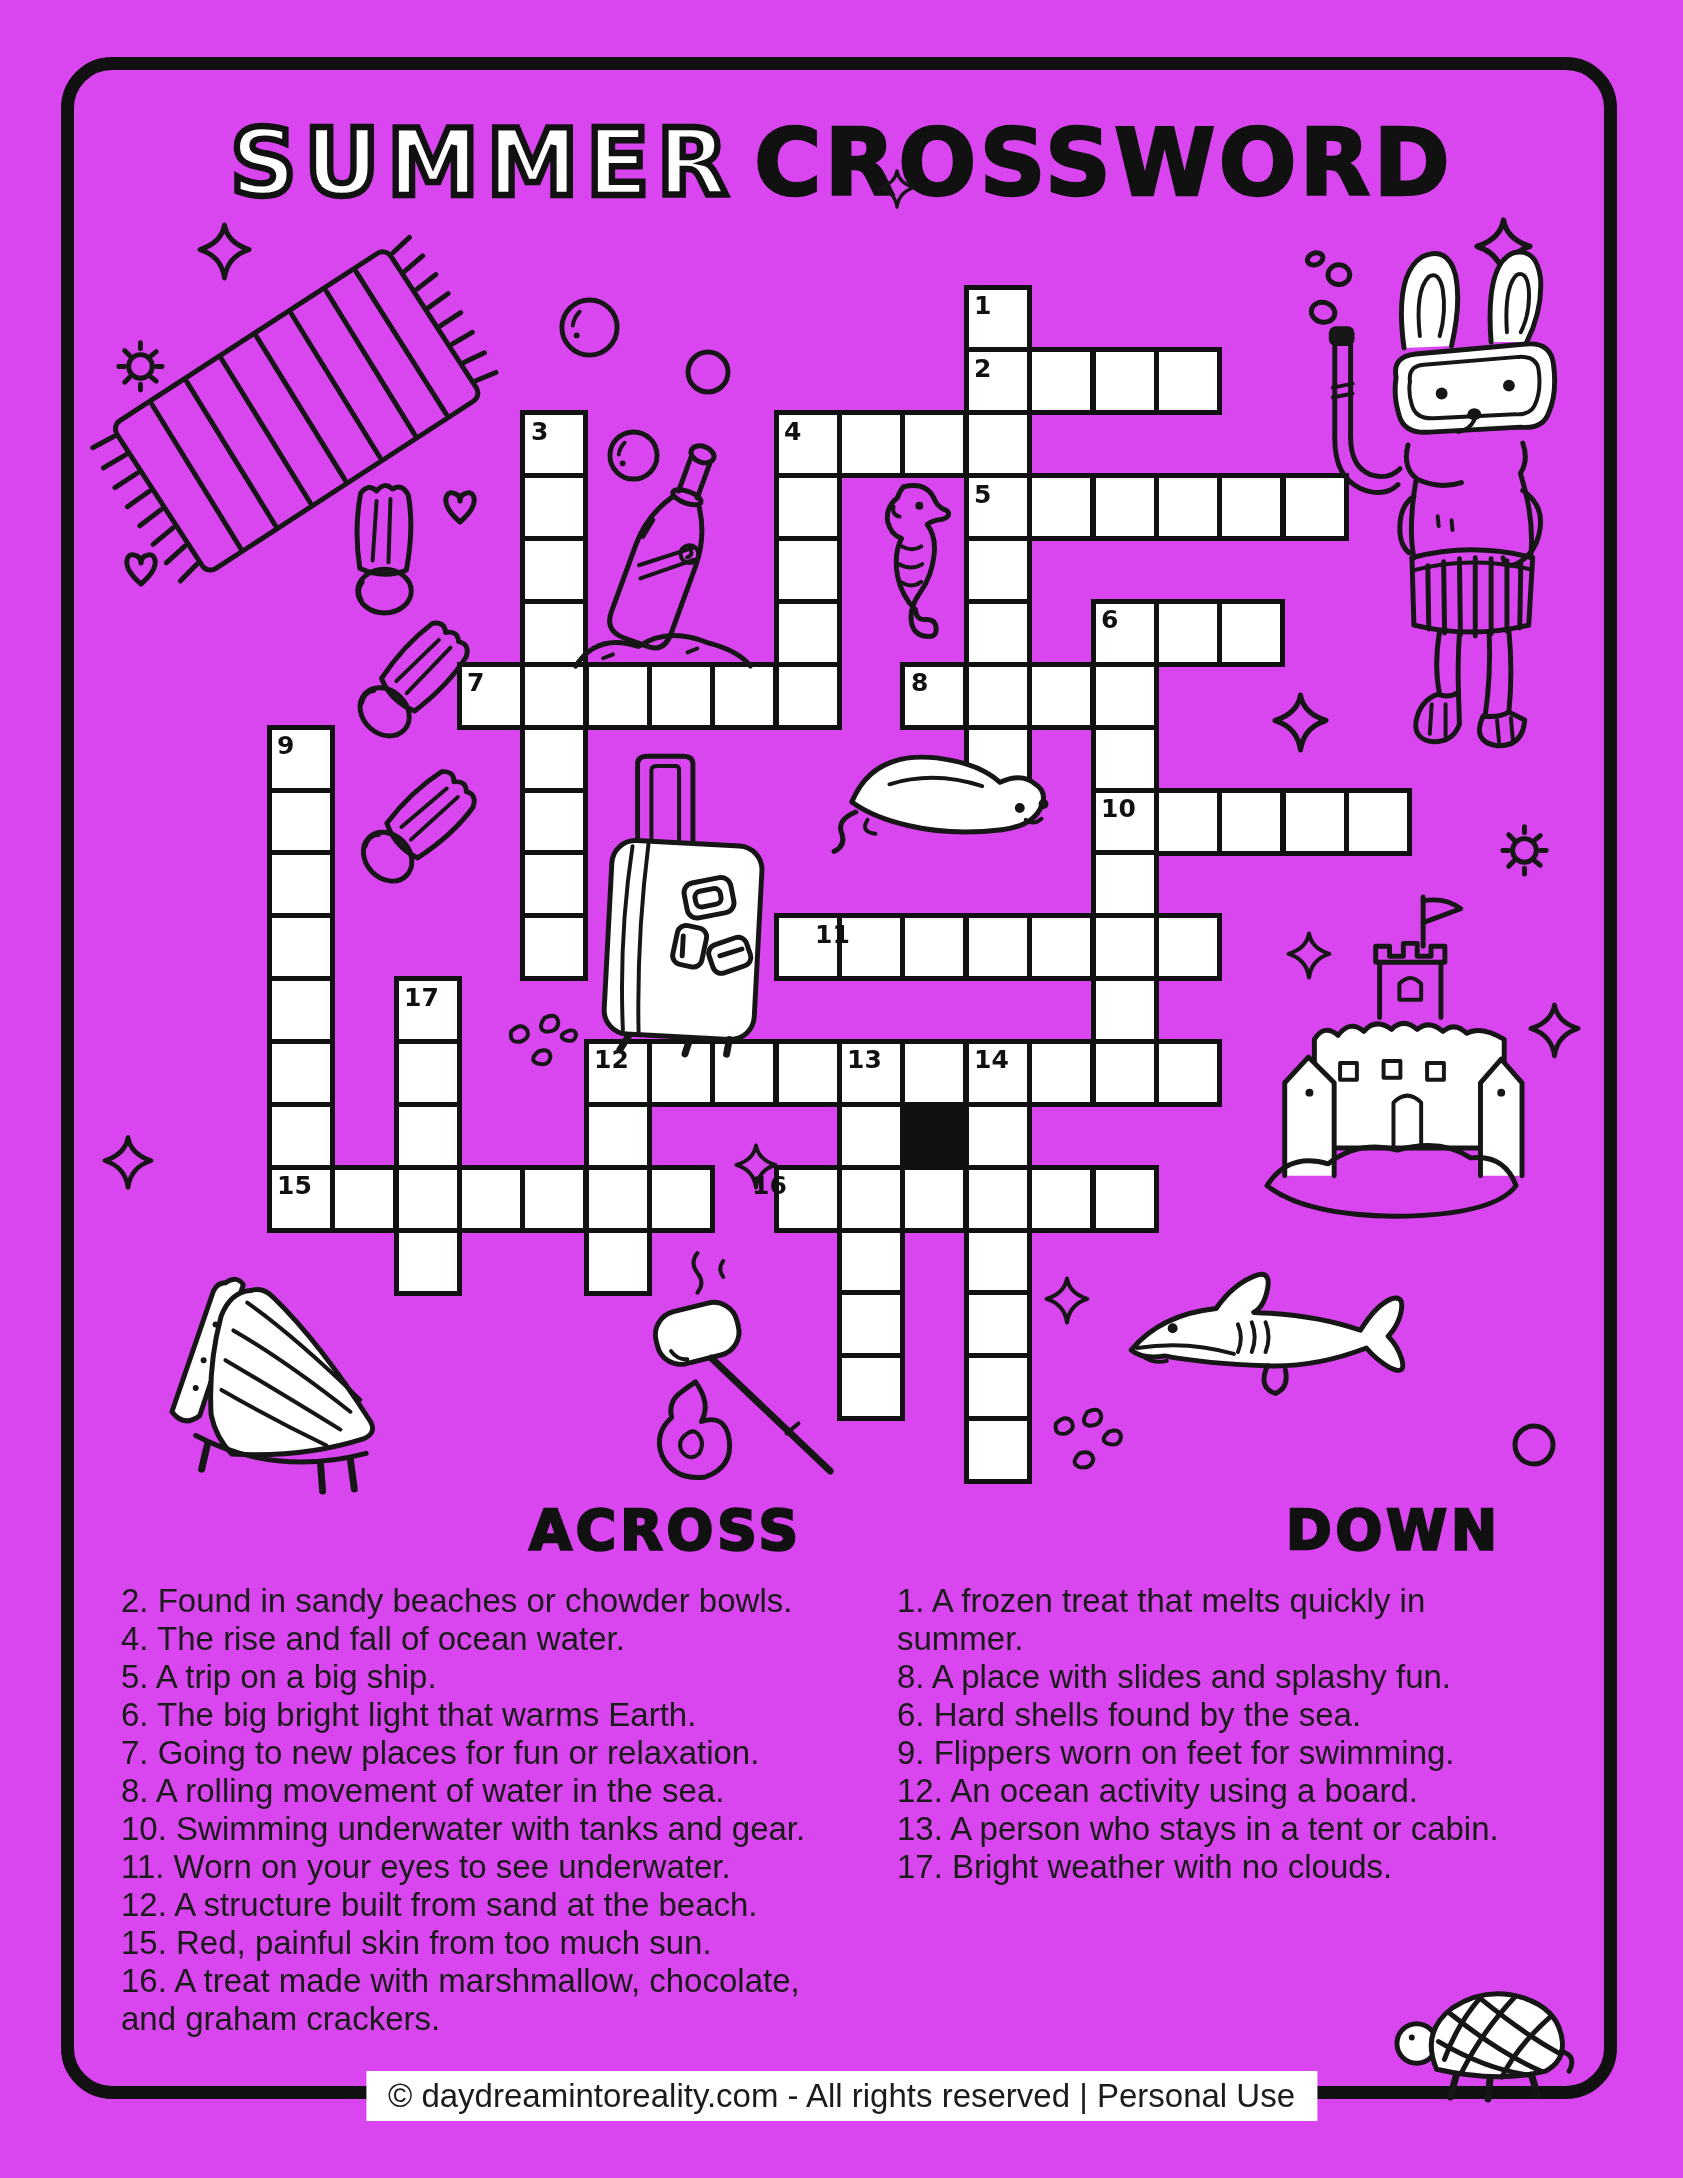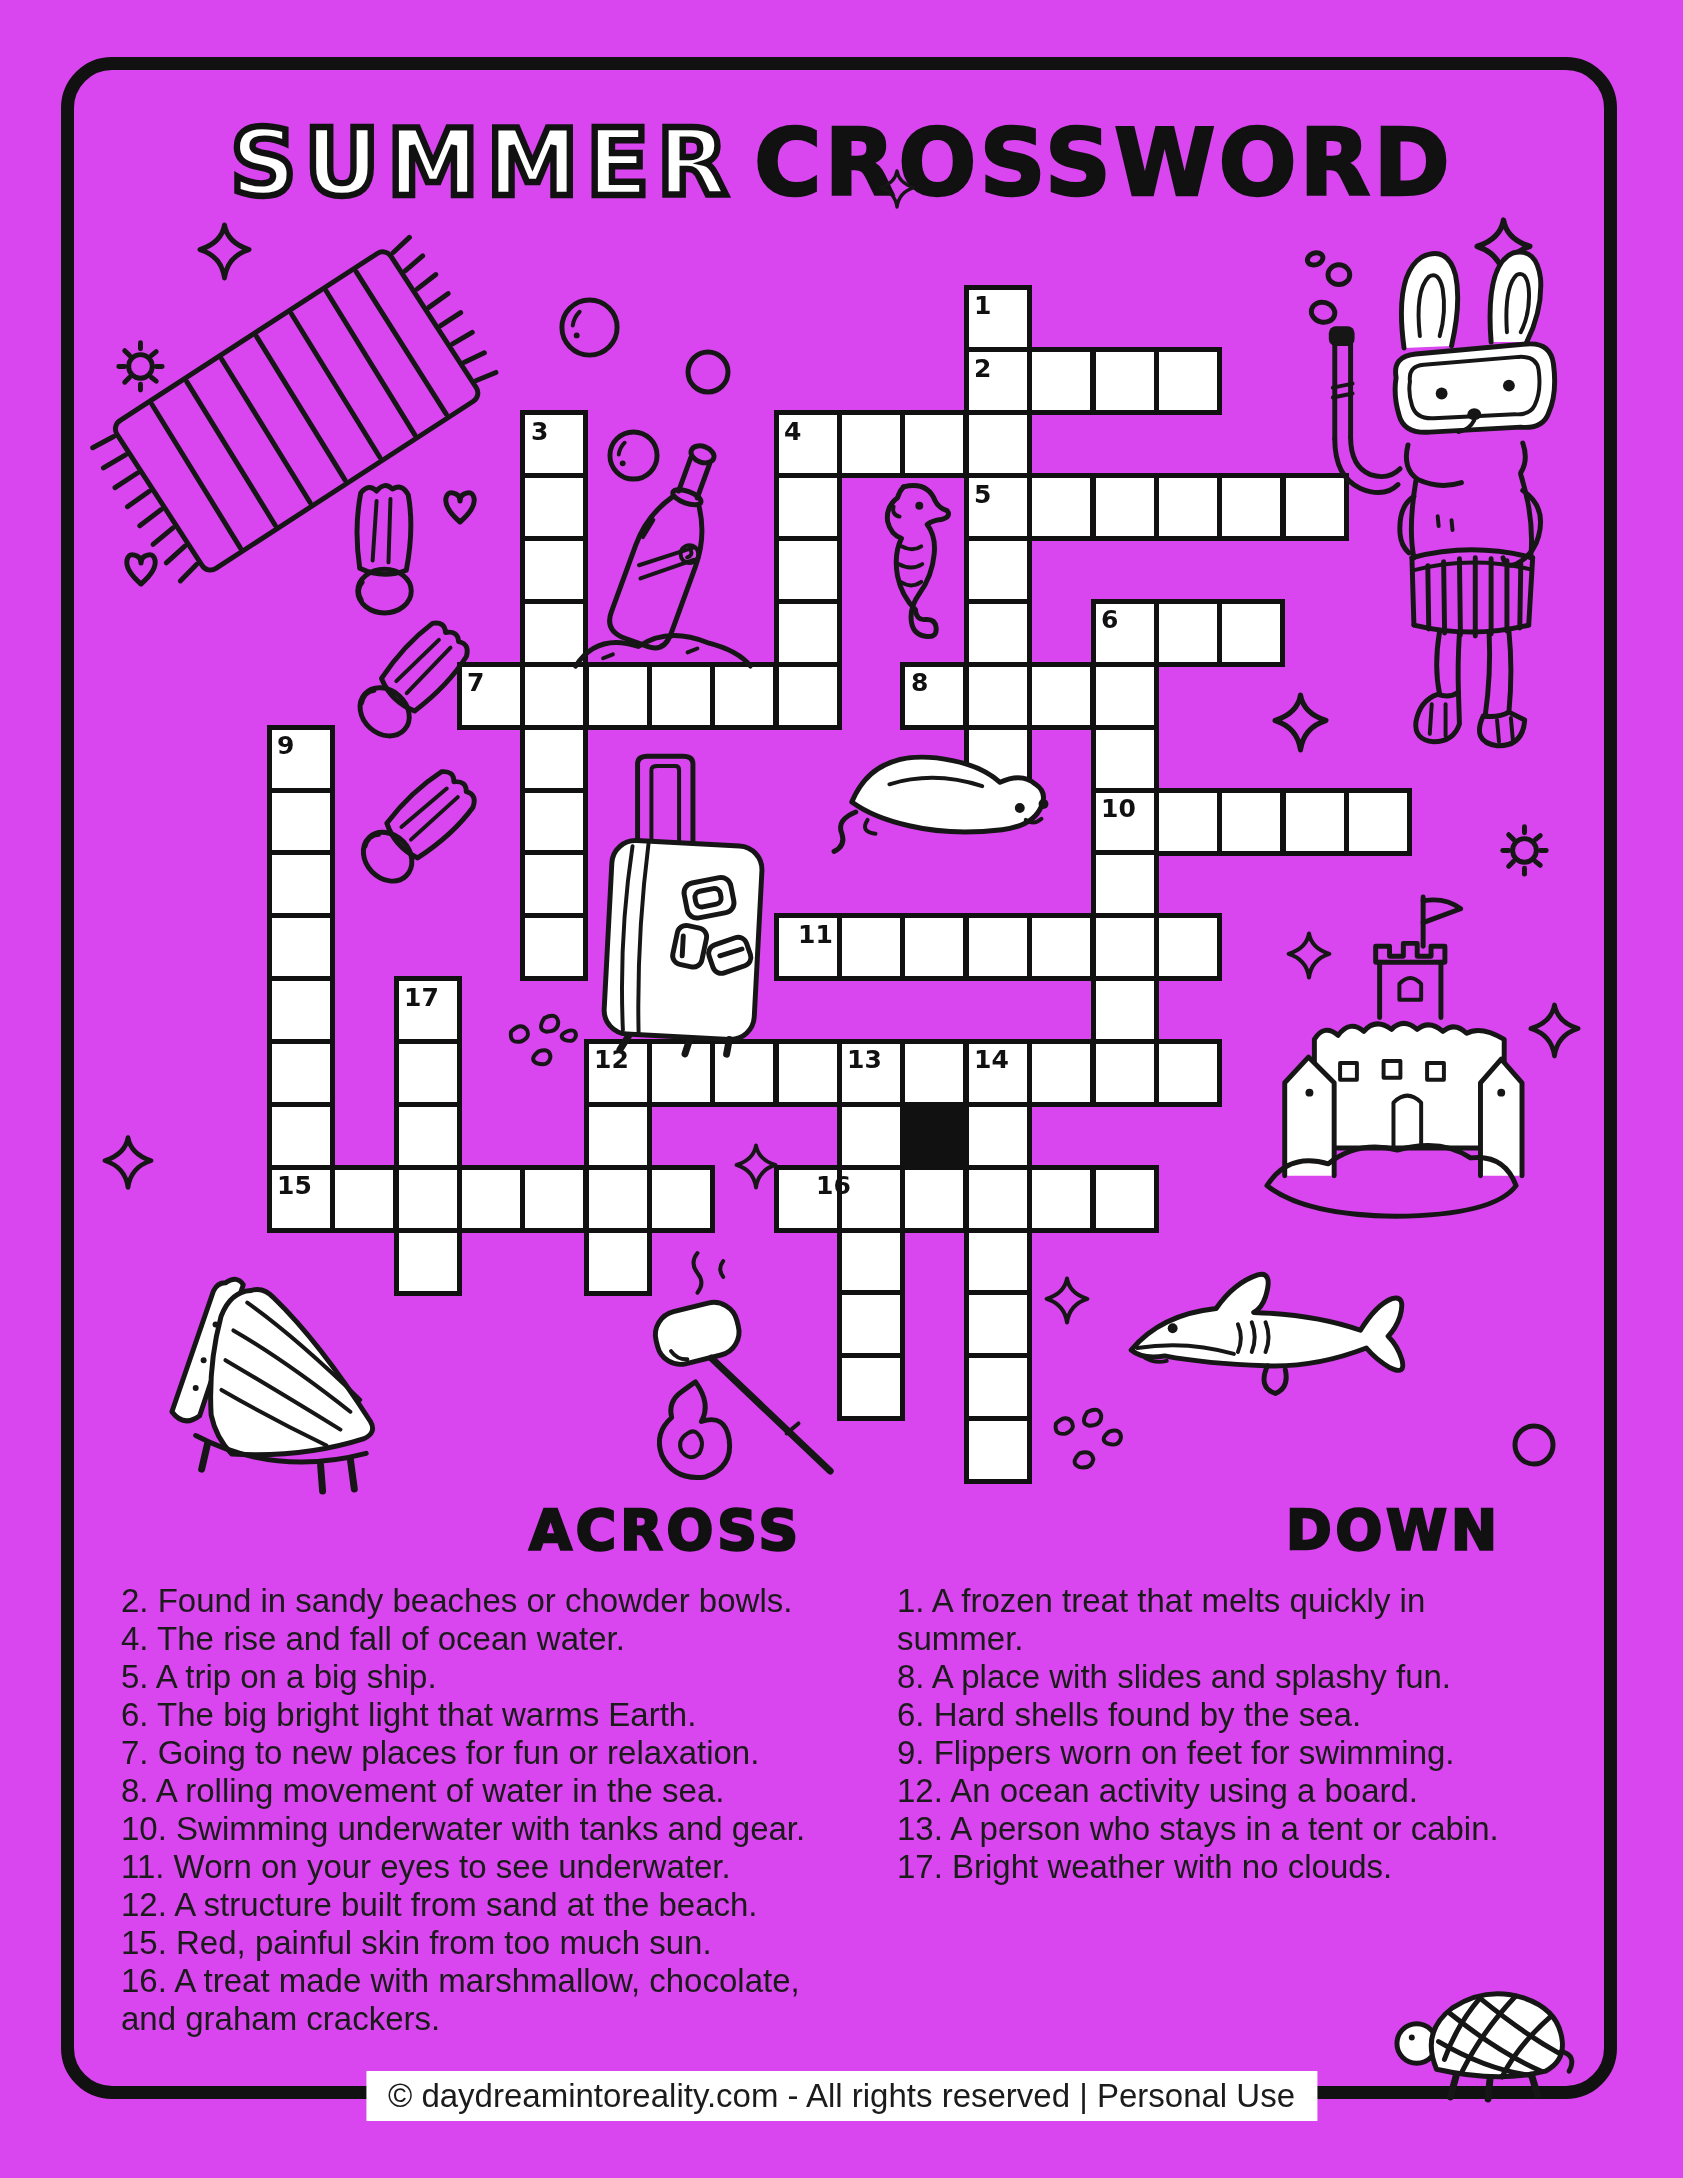--- a/index.html
+++ b/index.html
@@ -158,27 +158,27 @@
       <div class="cellnum" style="left: 974px; top: 293px;">1</div>
       <div class="cellnum" style="left: 974px; top: 356px;">2</div>
       <div class="cellnum" style="left: 531px; top: 419px;">3</div>
       <div class="cellnum" style="left: 784px; top: 419px;">4</div>
       <div class="cellnum" style="left: 974px; top: 482px;">5</div>
       <div class="cellnum" style="left: 1101px; top: 607px;">6</div>
       <div class="cellnum" style="left: 467px; top: 670px;">7</div>
       <div class="cellnum" style="left: 911px; top: 670px;">8</div>
       <div class="cellnum" style="left: 277px; top: 733px;">9</div>
       <div class="cellnum" style="left: 1101px; top: 796px;">10</div>
-      <div class="cellnum" style="left: 798px; top: 922px;">11</div>
+      <div class="cellnum" style="left: 815px; top: 922px;">11</div>
       <div class="cellnum" style="left: 404px; top: 985px;">17</div>
       <div class="cellnum" style="left: 594px; top: 1047px;">12</div>
       <div class="cellnum" style="left: 847px; top: 1047px;">13</div>
       <div class="cellnum" style="left: 974px; top: 1047px;">14</div>
       <div class="cellnum" style="left: 277px; top: 1173px;">15</div>
-      <div class="cellnum" style="left: 816px; top: 1173px;">16</div>
+      <div class="cellnum" style="left: 752px; top: 1173px;">16</div>
     </div>
 
   <div id="across-hdr" class="hdr">ACROSS</div>
   <div id="down-hdr" class="hdr">DOWN</div>
   <div id="across-list" class="cluelist">
       <div class="clue">2. Found in sandy beaches or chowder bowls.</div>
       <div class="clue">4. The rise and fall of ocean water.</div>
       <div class="clue">5. A trip on a big ship.</div>
       <div class="clue">6. The big bright light that warms Earth.</div>
       <div class="clue">7. Going to new places for fun or relaxation.</div>

